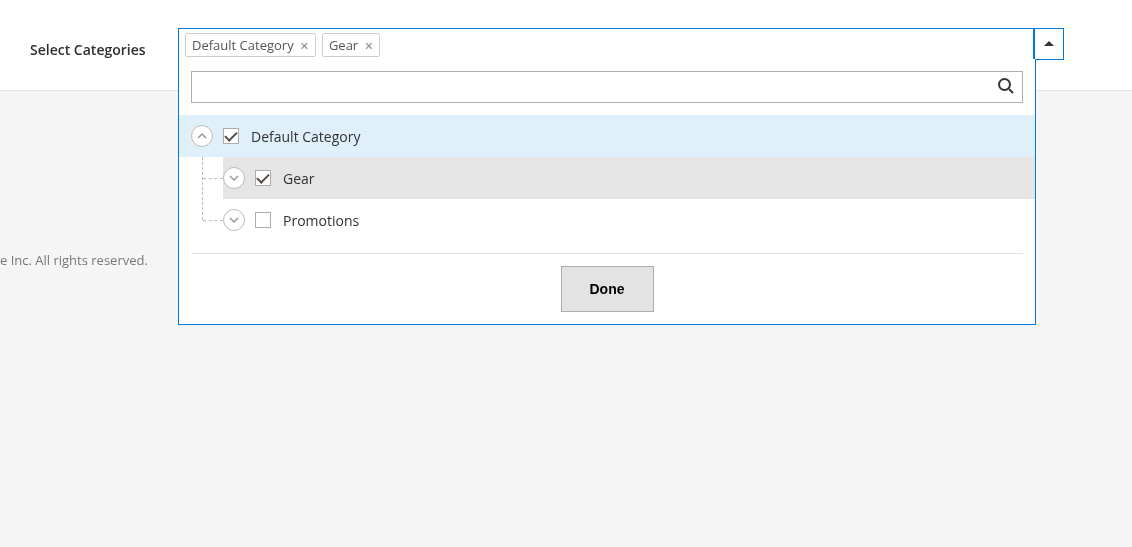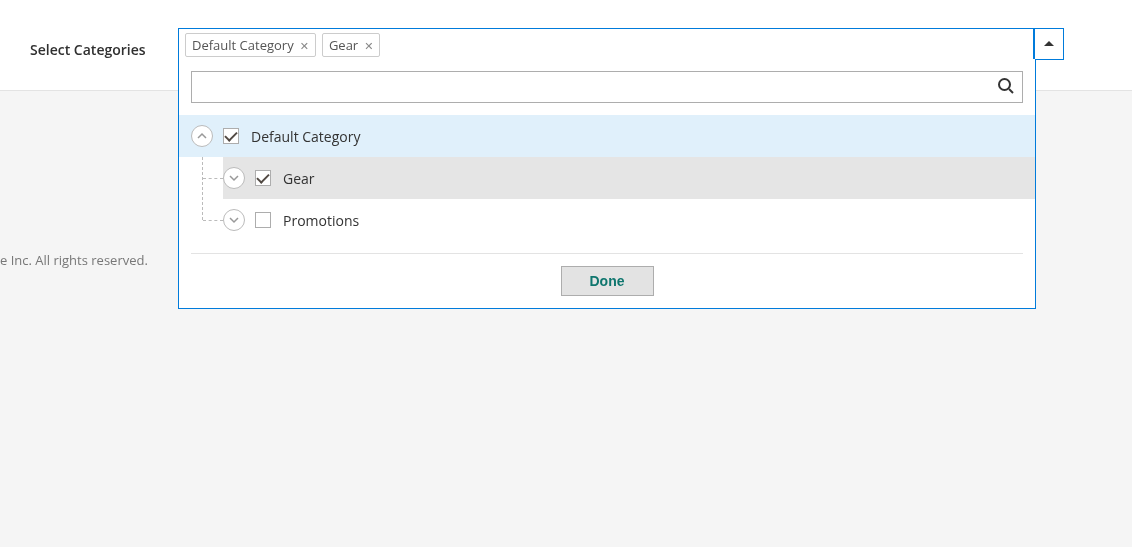--- a/index.html
+++ b/index.html
@@ -25,21 +25,21 @@
     .child-row.hovered { background: #e5e5e5; margin-right: 0; }
     .tree-connector { position: absolute; left: 11px; top: 42px; bottom: 21px; border-left: 1px dashed #bbb; }
     .h-connector { position: absolute; left: -20px; top: 50%; width: 20px; border-top: 1px dashed #bbb; }
     .expand-circle { width: 22px; height: 22px; border: 1px solid #bbb; border-radius: 50%; display: flex; align-items: center; justify-content: center; cursor: pointer; flex-shrink: 0; margin-right: 10px; background: #fff; }
     .expand-circle.placeholder { border: none; visibility: hidden; }
     .expand-circle svg { width: 10px; height: 10px; }
     .checkbox { width: 16px; height: 16px; border: 1px solid #adadad; background: #fff; display: flex; align-items: center; justify-content: center; margin-right: 12px; cursor: pointer; flex-shrink: 0; }
     .checkbox.checked::after { content: ''; width: 10px; height: 5px; border-left: 2px solid #514943; border-bottom: 2px solid #514943; transform: rotate(-45deg) translate(1px, -1px); }
     .node-label { font-size: 14px; color: #333; }
     .footer { border-top: 1px solid #e3e3e3; padding: 12px 0; display: flex; justify-content: center; margin: 0 12px; }
-    .done-btn { background: #e3e3e3; border: 1px solid #adadad; padding: 6px 28px; font-size: 14px; font-weight: 600; color: #0f766e; cursor: pointer; }
+    .done-btn { background: #e3e3e3; border: 1px solid #adadad; padding: 14px 28px; font-size: 14px; font-weight: 600; color: #000000; cursor: pointer; }
   </style>
 </head>
 <body>
 
 <div class="page-bg">
   <div class="copyright">e Inc. All rights reserved.</div>
 </div>
 
 <div class="field-row">
   <div class="field-label">Select Categories</div>

